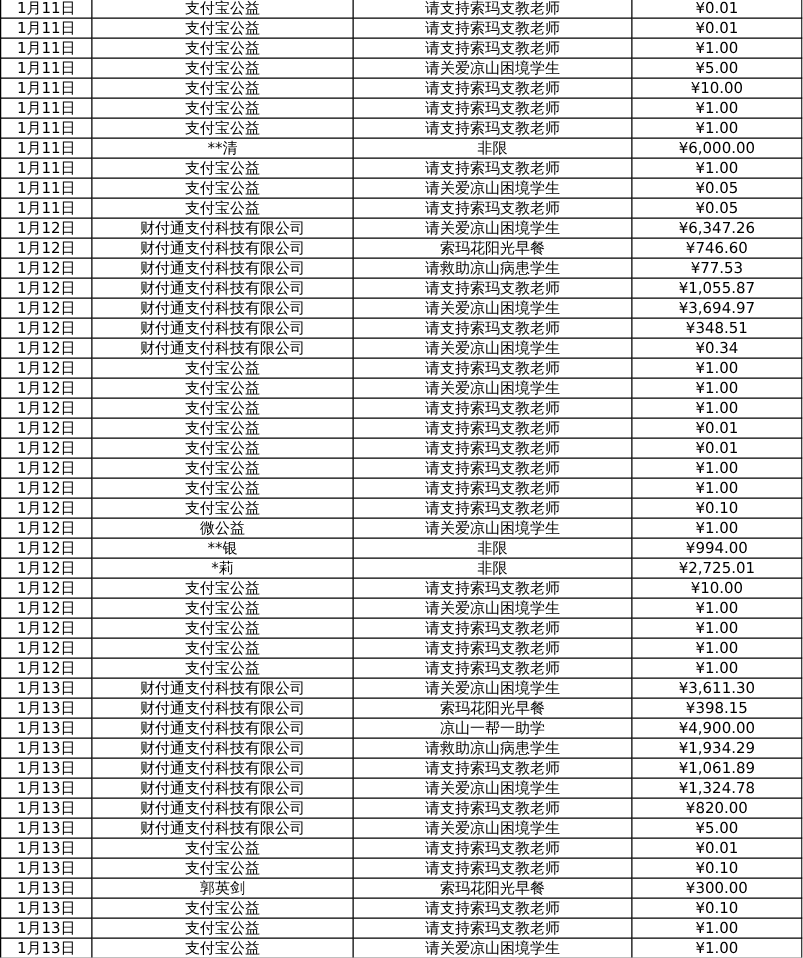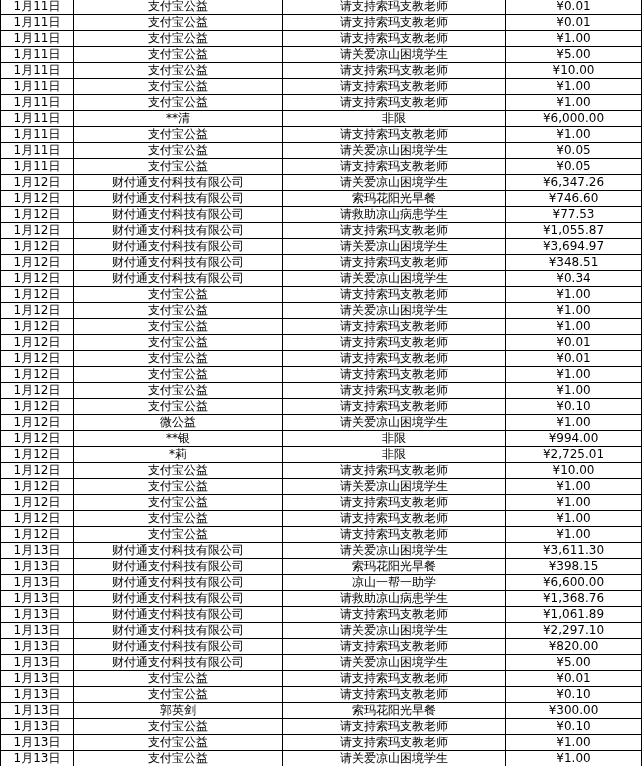--- a/index.html
+++ b/index.html
@@ -266,39 +266,39 @@
         <tr>
           <td>1月13日</td>
           <td>财付通支付科技有限公司</td>
           <td>索玛花阳光早餐</td>
           <td>¥398.15</td>
         </tr>
         <tr>
           <td>1月13日</td>
           <td>财付通支付科技有限公司</td>
           <td>凉山一帮一助学</td>
-          <td>¥6,600.00</td>
+          <td>¥4,900.00</td>
         </tr>
         <tr>
           <td>1月13日</td>
           <td>财付通支付科技有限公司</td>
           <td>请救助凉山病患学生</td>
-          <td>¥1,368.76</td>
+          <td>¥1,934.29</td>
         </tr>
         <tr>
           <td>1月13日</td>
           <td>财付通支付科技有限公司</td>
           <td>请支持索玛支教老师</td>
           <td>¥1,061.89</td>
         </tr>
         <tr>
           <td>1月13日</td>
           <td>财付通支付科技有限公司</td>
           <td>请关爱凉山困境学生</td>
-          <td>¥2,297.10</td>
+          <td>¥1,324.78</td>
         </tr>
         <tr>
           <td>1月13日</td>
           <td>财付通支付科技有限公司</td>
           <td>请支持索玛支教老师</td>
           <td>¥820.00</td>
         </tr>
         <tr>
           <td>1月13日</td>
           <td>财付通支付科技有限公司</td>

